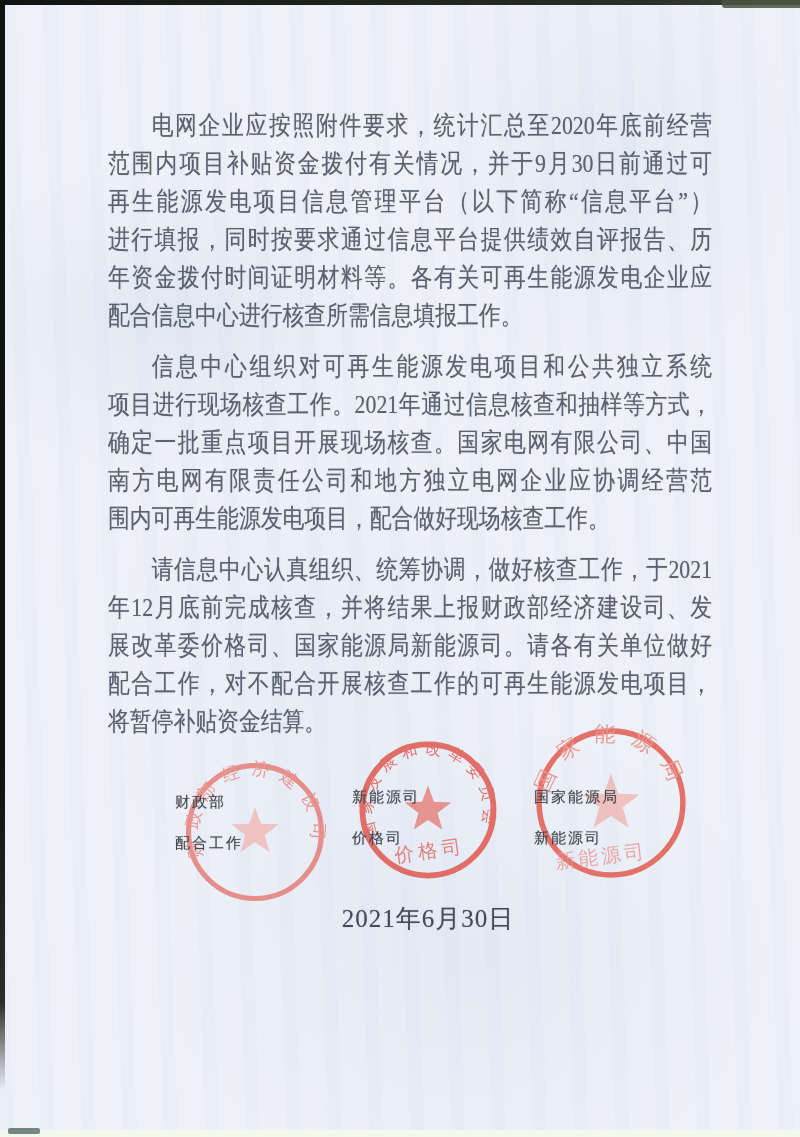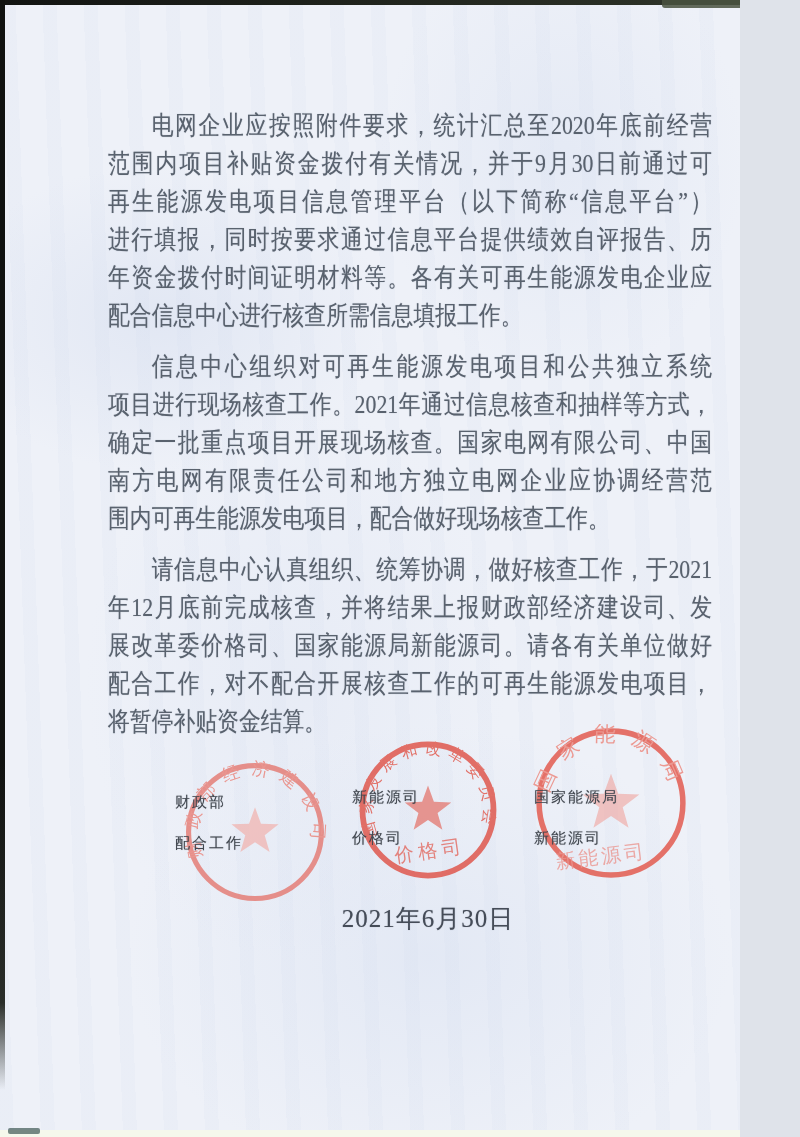--- a/index.html
+++ b/index.html
@@ -1,17 +1,17 @@
 <!DOCTYPE html>
 <html><head>
 <meta charset="utf-8">
 <style>
   html,body { margin:0; padding:0; background:#dfe3ea; }
   .scan {
-    position:relative; width:740px; height:1137px; overflow:hidden;
+    position:relative; width:800px; height:1137px; overflow:hidden;
     background-color:#eef1f8;
     background-image:
       radial-gradient(ellipse 320px 220px at 22% 28%, rgba(205,215,236,0.38), transparent 70%),
       radial-gradient(ellipse 260px 320px at 76% 14%, rgba(208,218,238,0.32), transparent 70%),
       radial-gradient(ellipse 420px 320px at 58% 84%, rgba(206,217,238,0.35), transparent 72%),
       radial-gradient(ellipse 300px 400px at 40% 60%, rgba(214,222,240,0.28), transparent 70%),
       repeating-linear-gradient(88deg, rgba(198,210,232,0.10) 0 14px, rgba(255,255,255,0) 14px 41px);
     font-family:"Liberation Serif","DejaVu Serif",serif;
   }
   

